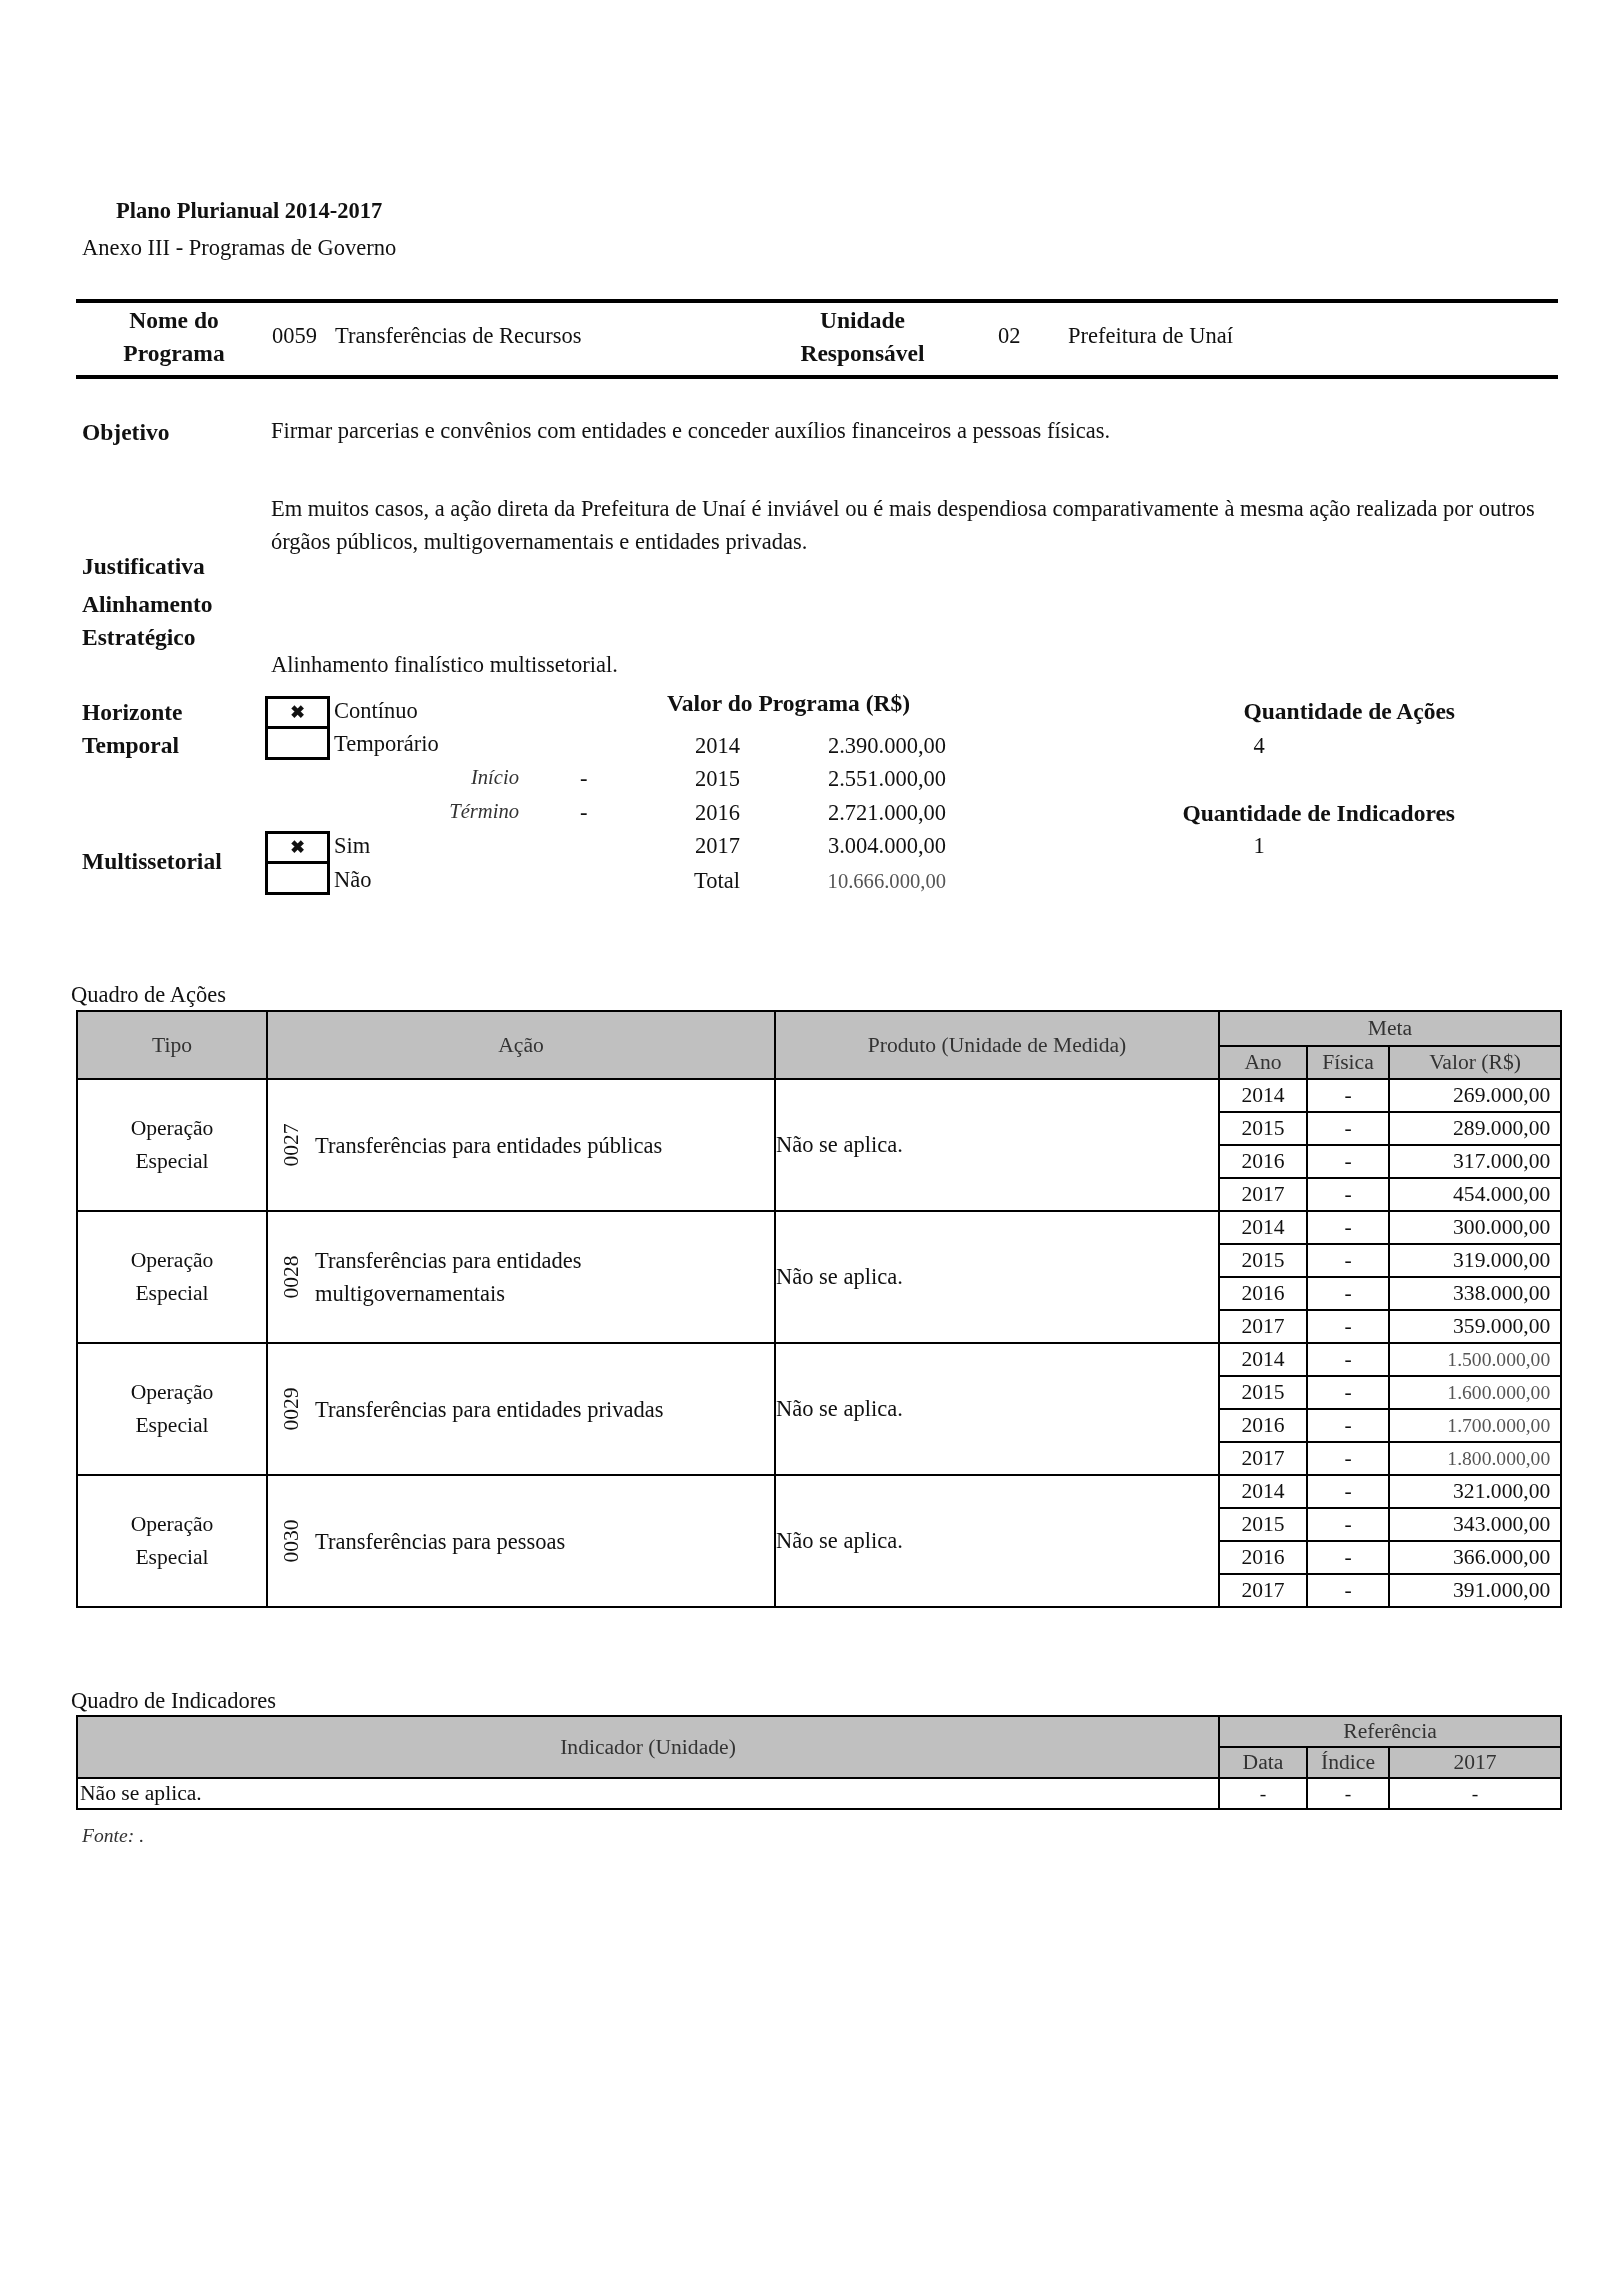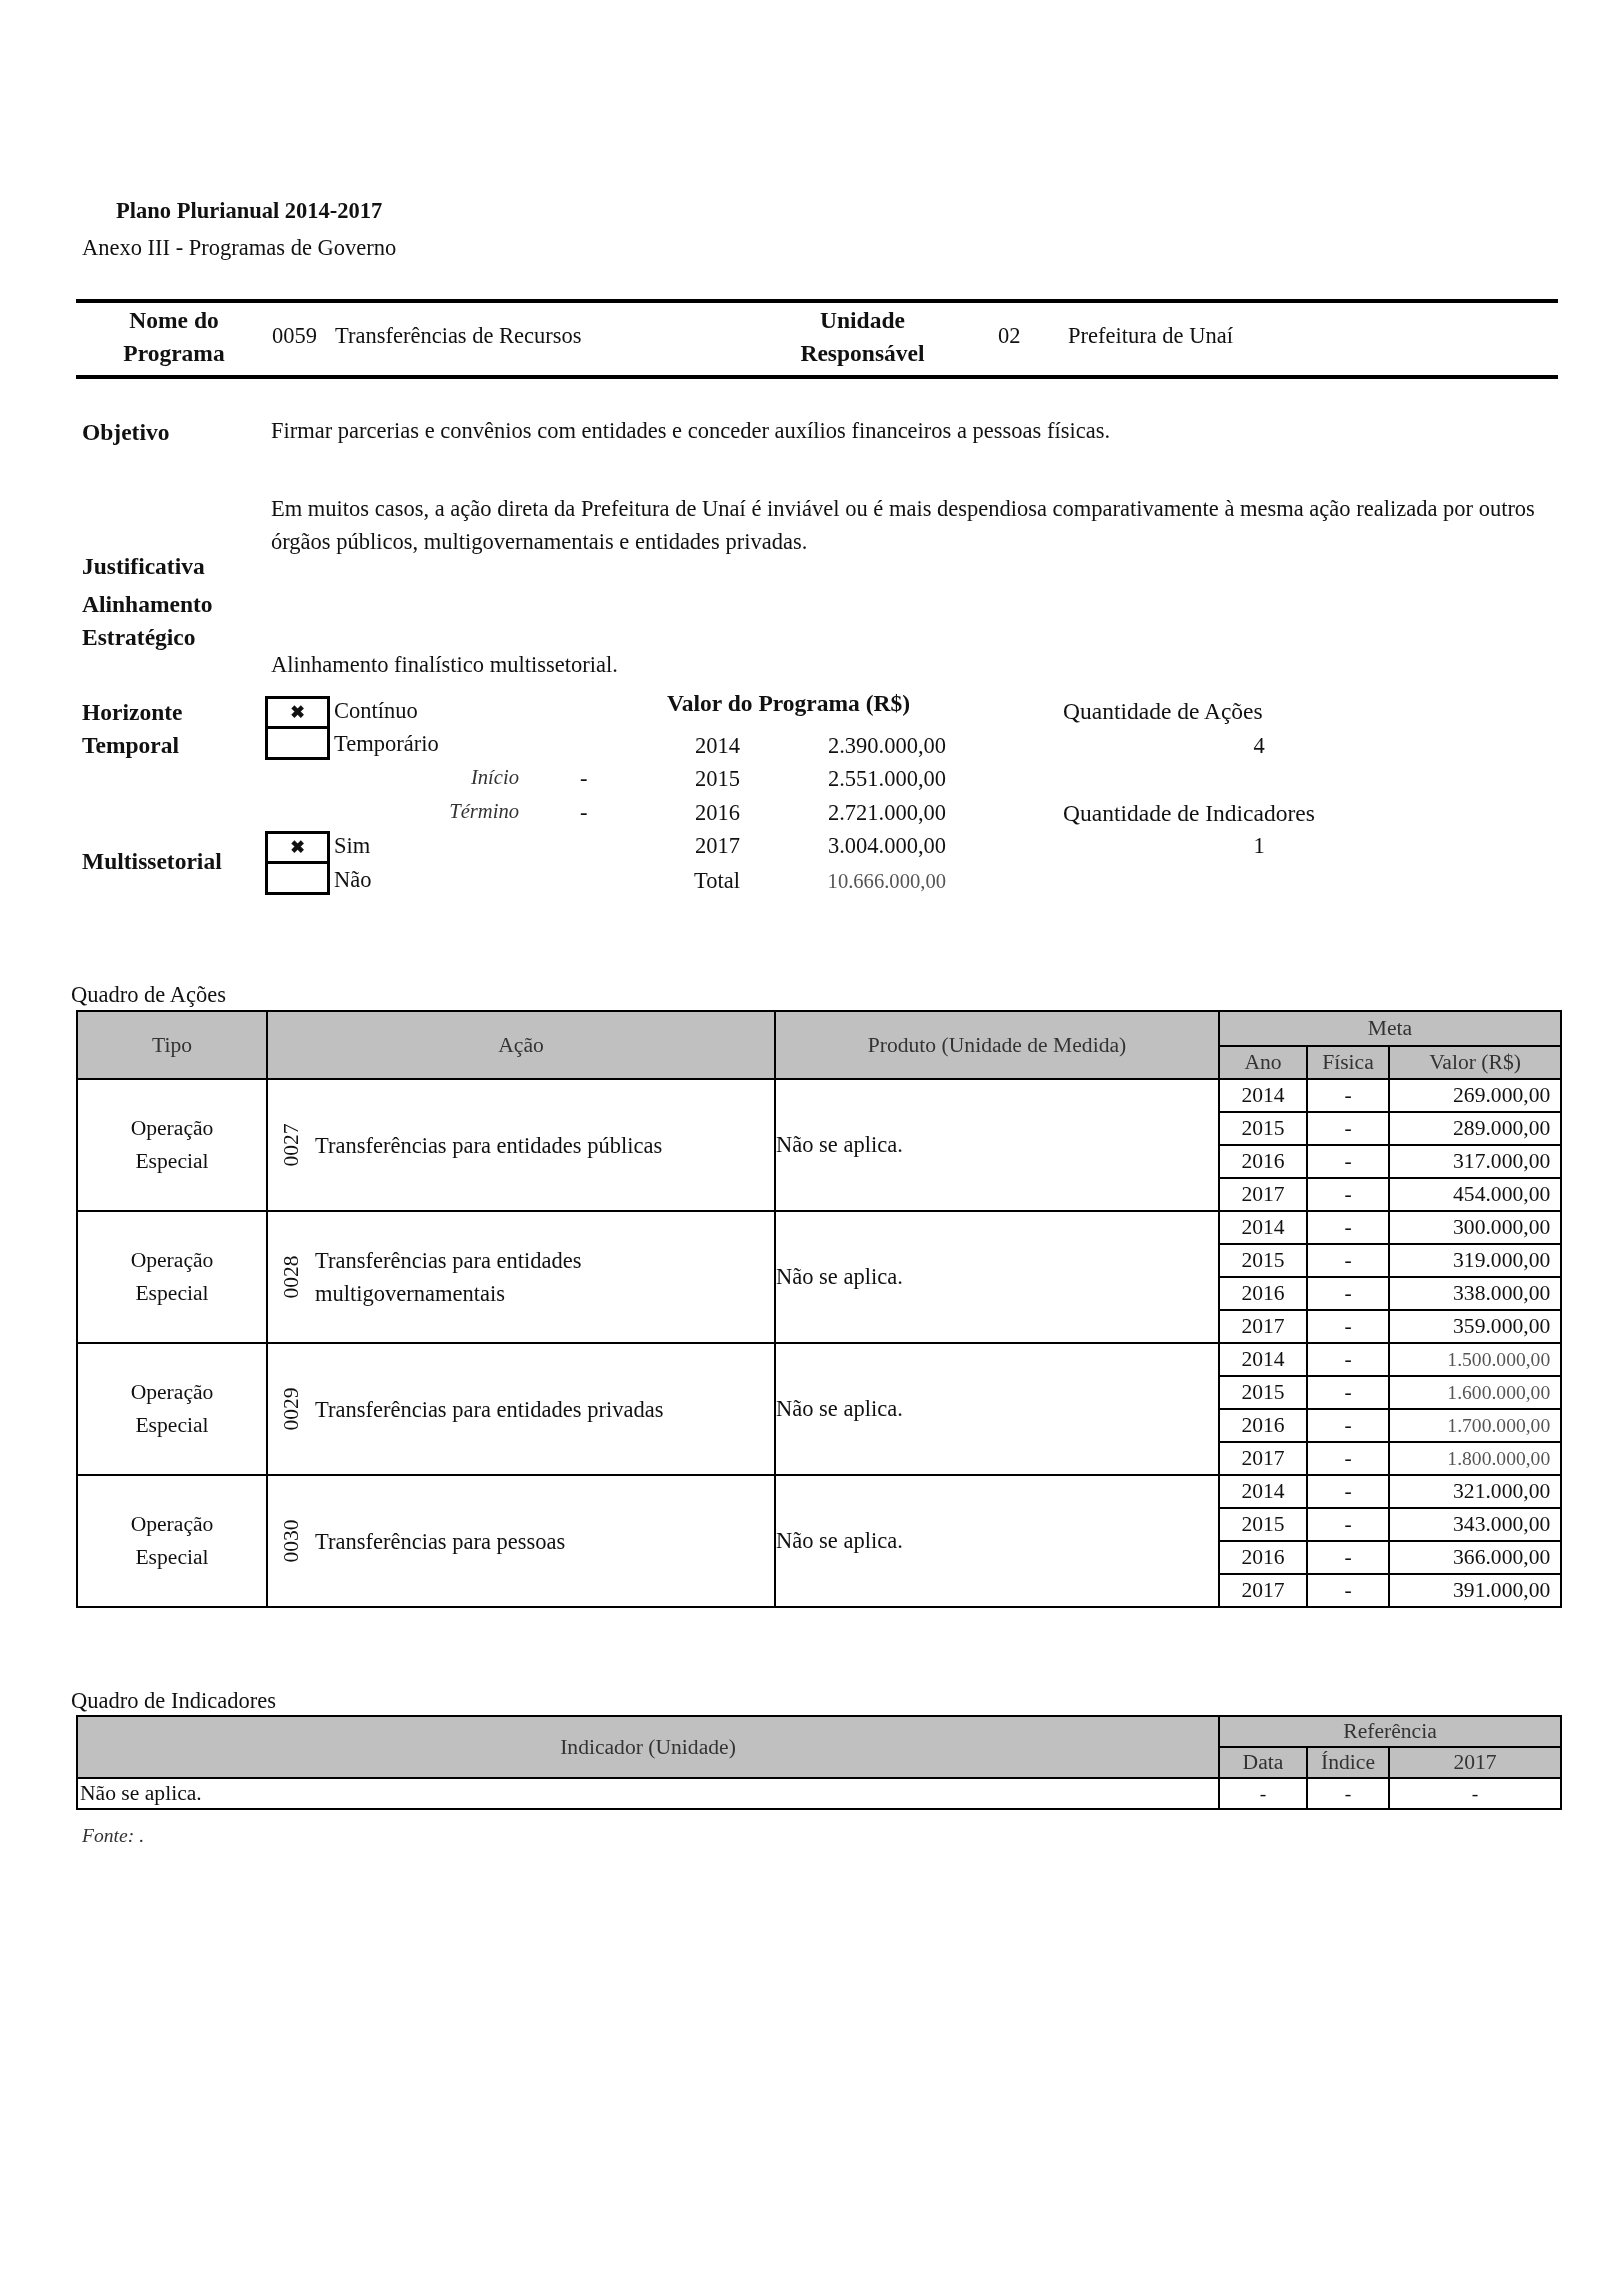--- a/index.html
+++ b/index.html
@@ -18,21 +18,21 @@
 
   .cb { width: 65px; height: 33px; border: 3.9px solid #000; box-sizing: border-box; background:#fff;
         display:flex; align-items:center; justify-content:center; font-size: 17.6px; font-weight: bold; }
   .cb.bottom { border-top: none; height: 31px; }
   .opt { font-size: 22.5px; }
   .sub-ital { font-style: italic; font-size: 20.6px; color: #333; text-align: right; width: 196px; }
   .val-head { font-size: 23.5px; font-weight: bold; }
   .val-year { font-size: 22.5px; text-align: right; width: 88px; }
   .val-amt { font-size: 22.5px; text-align: right; width: 196px; }
   .val-amt.light { color: #555; font-size: 20.6px; }
-  .qty-head { font-size: 23.5px; font-weight: normal; text-align: left; width: 392px; }
+  .qty-head { font-size: 23.5px; font-weight: bold; text-align: right; width: 392px; }
   .qty-val { font-size: 22.5px; text-align: center; width: 392px; }
 
   .section-label { left: 71px; font-size: 22.5px; font-weight: normal; }
 
   table.grid { position: absolute; border-collapse: collapse; table-layout: fixed; border-radius: 13px; }
   table.grid td, table.grid th { border: 2.9px solid #000; padding: 0; font-weight: normal; }
   table.grid th { background: #c0c0c0; font-size: 21.6px; color: #333; text-align: center; }
   .tipo { text-align: center; font-size: 21.6px; line-height: 33px; }
   .acao-cell { position: relative; }
   .acao-code { position: absolute; left: 7.8px; top: 50%; transform: translateY(-50%) rotate(-90deg);

